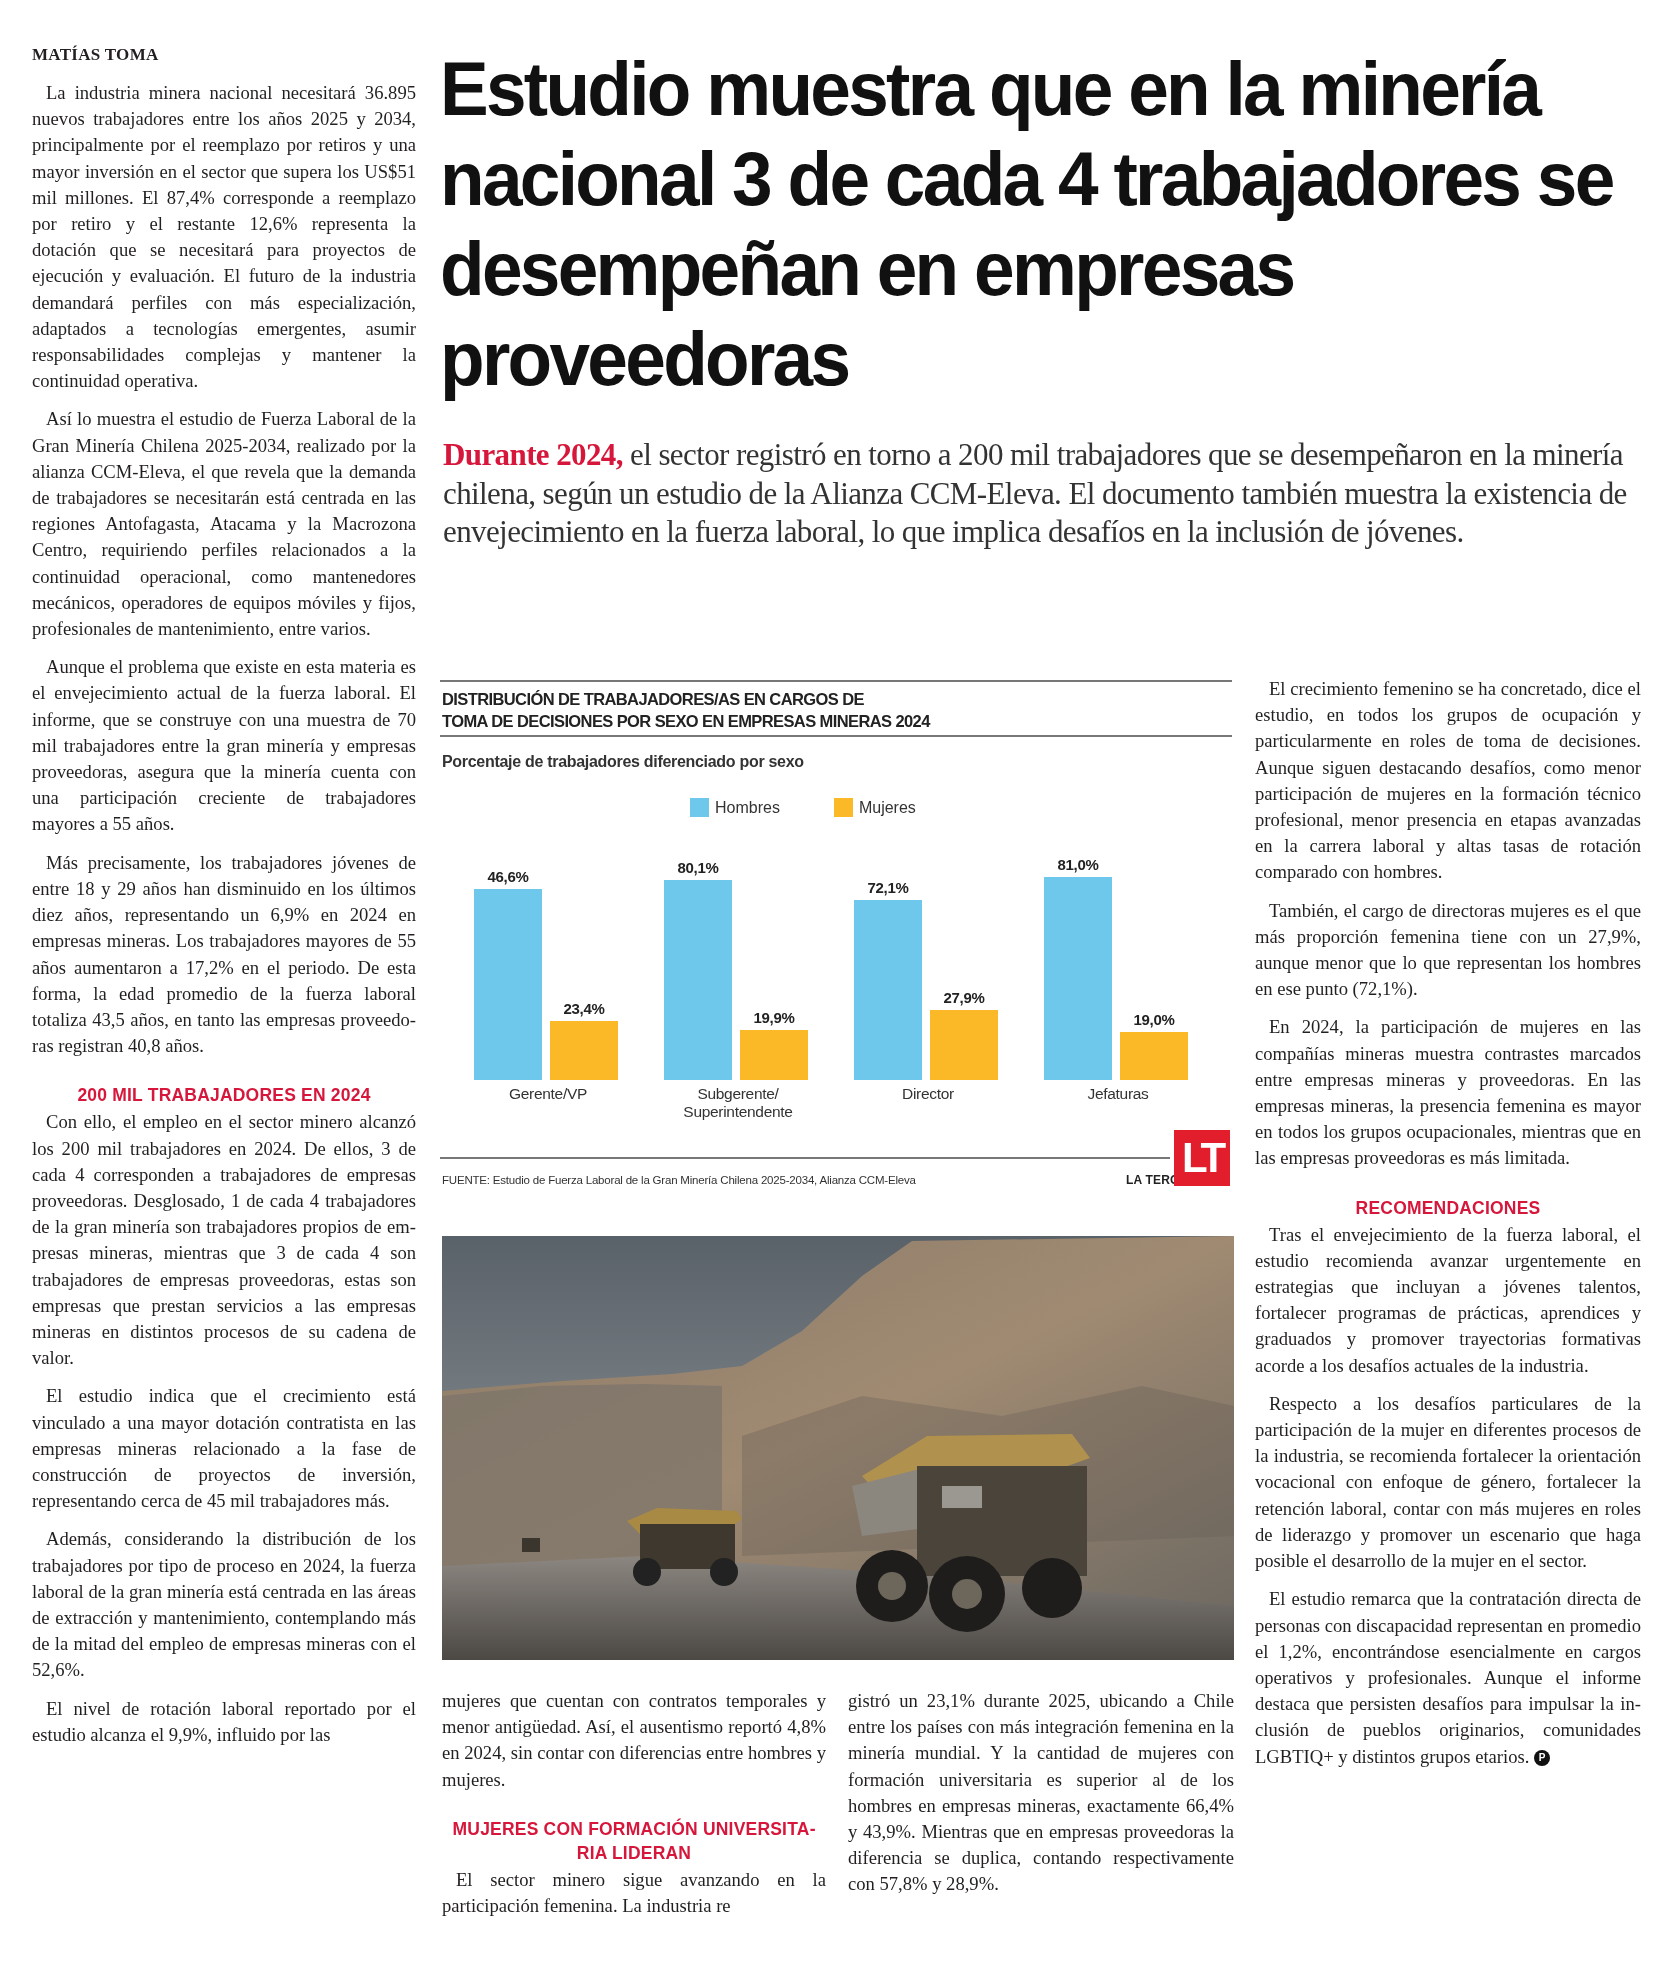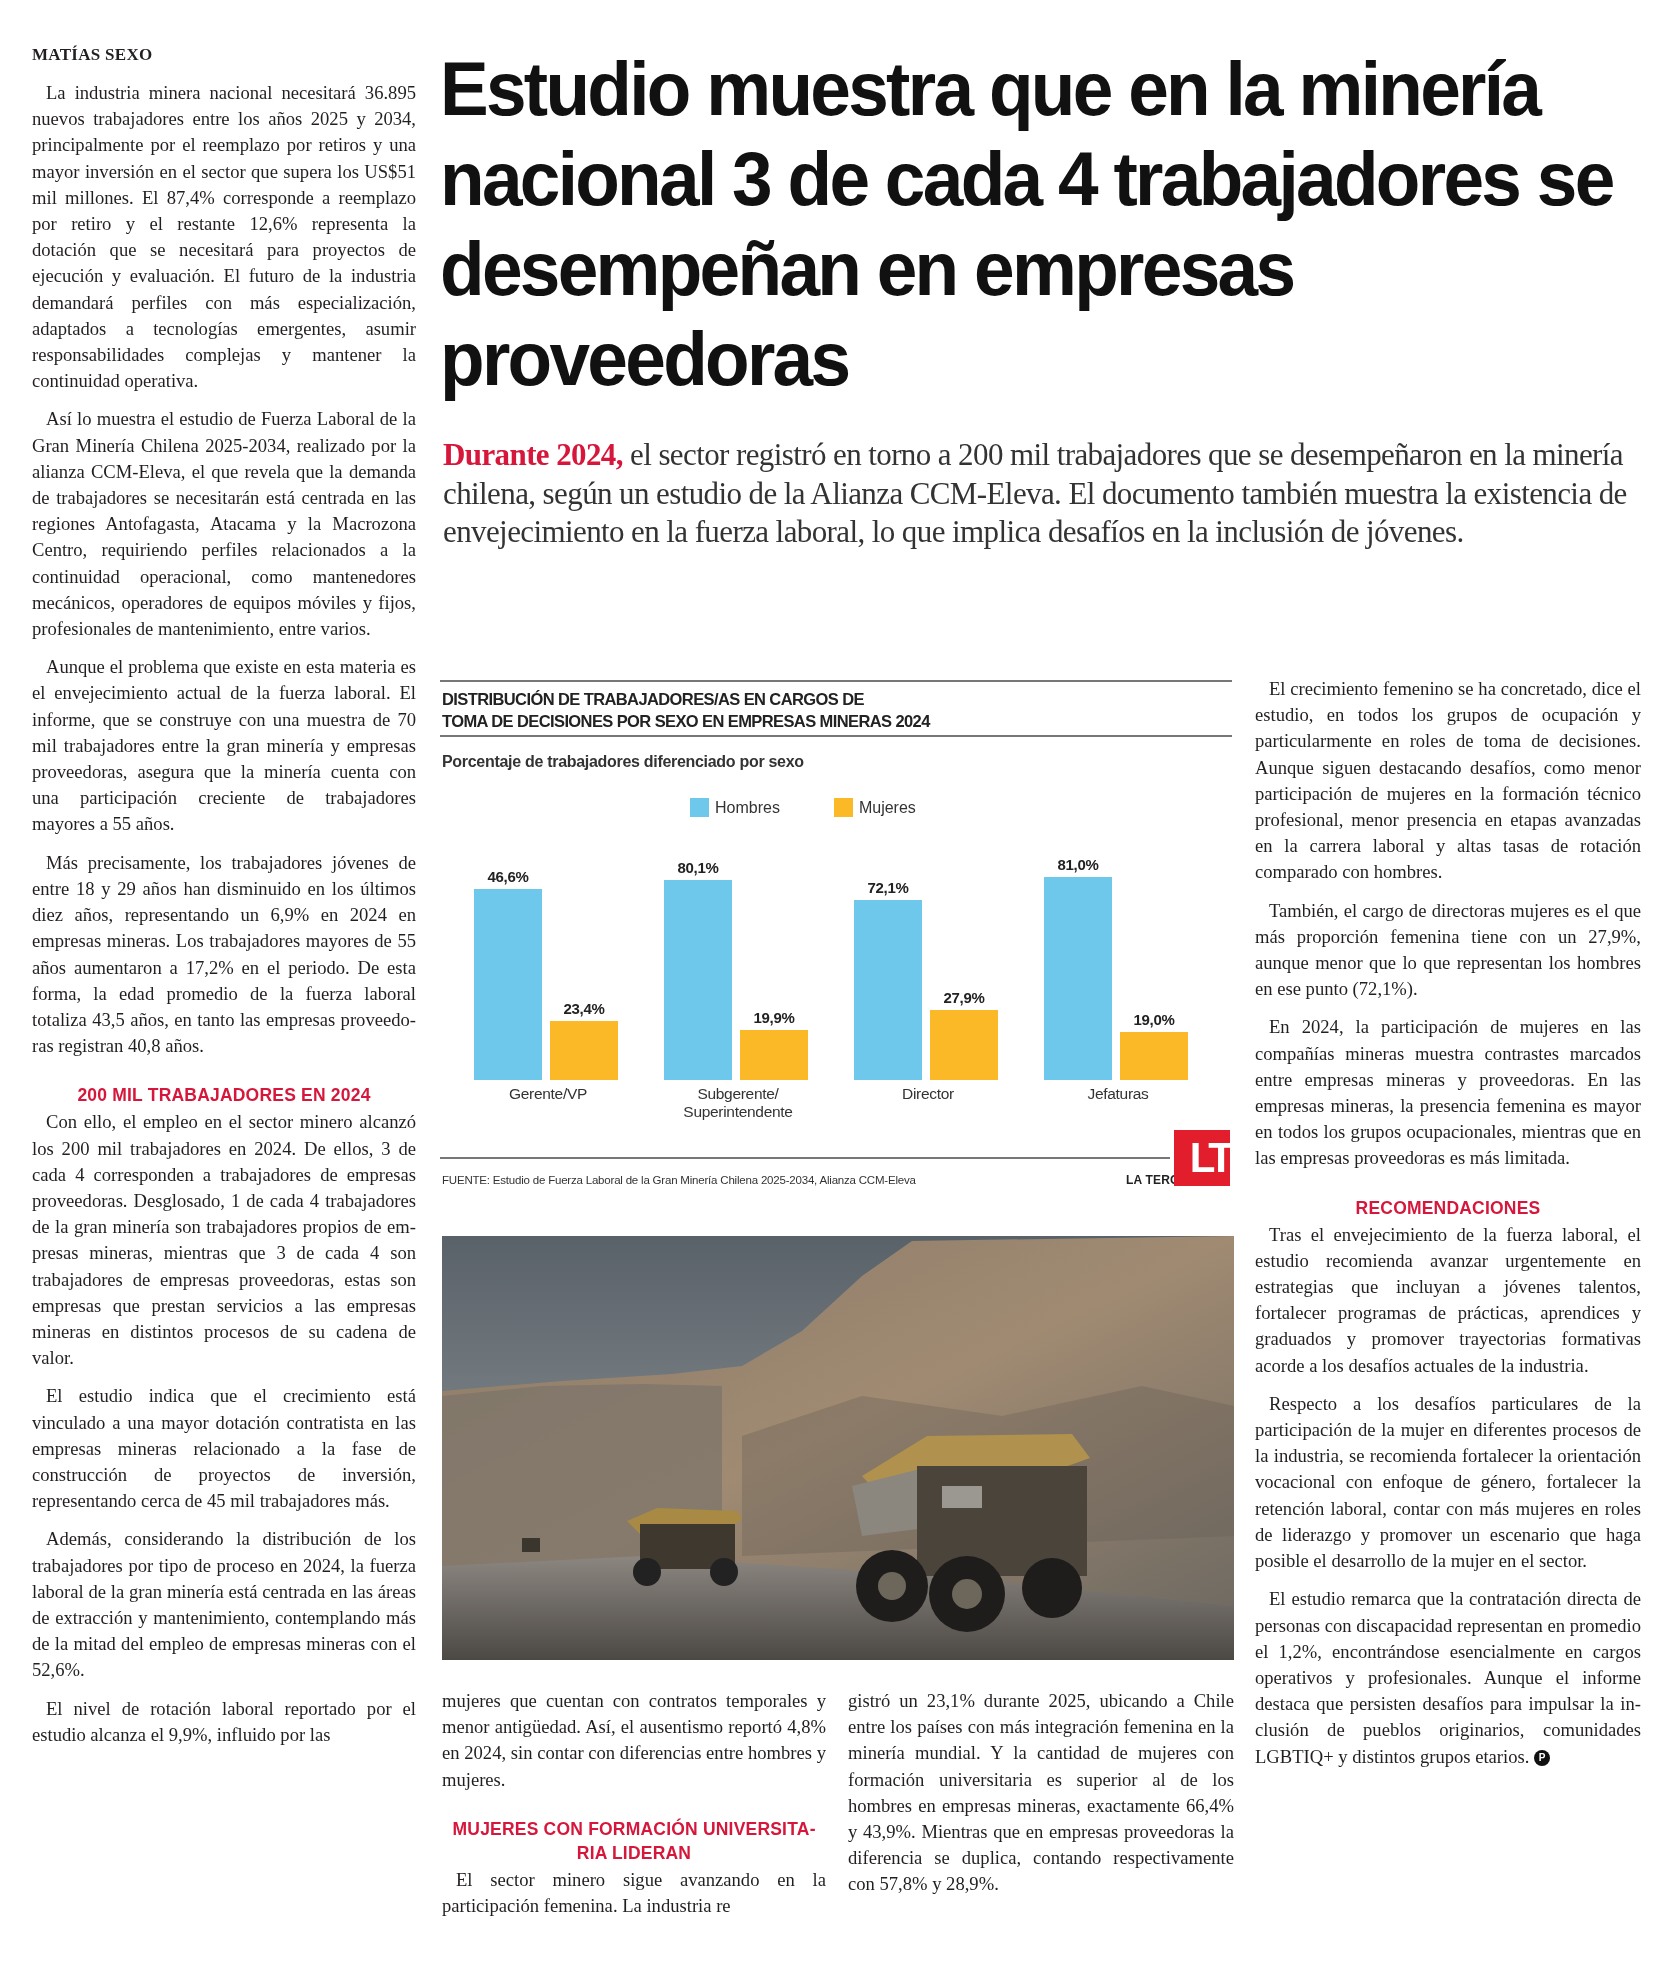--- a/index.html
+++ b/index.html
@@ -26,30 +26,30 @@
   #chart-subtitle { position: absolute; left: 2px; top: 73px; font-weight: bold; font-size: 16px; color: #333; letter-spacing: -0.3px; }
   #legend { position: absolute; left: 250px; top: 118px; display: flex; gap: 54px; font-size: 16px; color: #333; }
   .legend-item { display: flex; align-items: center; gap: 6px; }
   .swatch { width: 19px; height: 19px; display: inline-block; }
   #plot { position: absolute; left: 0; top: 160px; width: 792px; height: 240px; }
   .bar { position: absolute; bottom: 0; width: 68px; }
   .bar-label { position: absolute; width: 90px; text-align: center; font-weight: bold; font-size: 15px; color: #222; letter-spacing: -0.3px; }
   .cat-label { position: absolute; top: 405px; width: 170px; text-align: center; font-size: 15.5px; line-height: 18px; color: #333; letter-spacing: -0.3px; }
   #source { position: absolute; left: 2px; top: 494px; font-size: 11.5px; color: #333; letter-spacing: -0.2px; }
   #brand-name { position: absolute; left: 646px; top: 493px; font-weight: bold; font-size: 12px; color: #222; letter-spacing: 0.2px; margin-left: 40px; }
-  #brand-logo { position: absolute; left: 734px; top: 450px; width: 56px; height: 56px; background: #e21e2d; color: #fff; font-weight: bold; font-size: 42px; line-height: 56px; text-align: right; letter-spacing: -4px; }
+  #brand-logo { position: absolute; left: 734px; top: 450px; width: 56px; height: 56px; background: #e21e2d; color: #fff; font-weight: bold; font-size: 42px; line-height: 56px; text-align: center; letter-spacing: -4px; }
 
   
   #photo { position: absolute; left: 442px; top: 1236px; width: 792px; height: 424px; overflow: hidden; background: #777; }
 </style>
 </head>
 <body>
 
 <div class="col" style="left:32px; top:42px; width:384px;">
-  <p class="byline">MATÍAS SEXO</p>
+  <p class="byline">MATÍAS TOMA</p>
   <p>La industria minera nacional necesitará 36.895 nuevos trabajadores entre los años 2025 y 2034, principalmente por el reem­plazo por retiros y una mayor inversión en el sector que supera los US$51 mil mi­llones. El 87,4% corresponde a reemplazo por retiro y el restante 12,6% representa la dotación que se necesitará para proyectos de ejecución y evaluación. El futuro de la industria demandará perfiles con más especialización, adaptados a tecnologías emergentes, asumir responsabilidades complejas y mantener la continuidad ope­rativa.</p>
   <p>Así lo muestra el estudio de Fuerza Labo­ral de la Gran Minería Chilena 2025-2034, realizado por la alianza CCM-Eleva, el que revela que la demanda de trabajadores se necesitarán está centrada en las regiones Antofagasta, Atacama y la Macrozona Cen­tro, requiriendo perfiles relacionados a la continuidad operacional, como mantene­dores mecánicos, operadores de equipos móviles y fijos, profesionales de manteni­miento, entre varios.</p>
   <p>Aunque el problema que existe en esta materia es el envejecimiento actual de la fuerza laboral. El informe, que se constru­ye con una muestra de 70 mil trabajadores entre la gran minería y empresas provee­doras, asegura que la minería cuenta con una participación creciente de trabajado­res mayores a 55 años.</p>
   <p>Más precisamente, los trabajadores jóve­nes de entre 18 y 29 años han disminuido en los últimos diez años, representando un 6,9% en 2024 en empresas mineras. Los trabajadores mayores de 55 años aumenta­ron a 17,2% en el periodo. De esta forma, la edad promedio de la fuerza laboral totaliza 43,5 años, en tanto las empresas proveedo­ras registran 40,8 años.</p>
   <div class="subhead">200 MIL TRABAJADORES EN 2024</div>
   <p>Con ello, el empleo en el sector minero alcanzó los 200 mil trabajadores en 2024. De ellos, 3 de cada 4 corresponden a tra­bajadores de empresas proveedoras. Des­glosado, 1 de cada 4 trabajadores de la gran minería son trabajadores propios de em­presas mineras, mientras que 3 de cada 4 son trabajadores de empresas proveedoras, estas son empresas que prestan servicios a las empresas mineras en distintos procesos de su cadena de valor.</p>
   <p>El estudio indica que el crecimiento está vinculado a una mayor dotación contra­tista en las empresas mineras relacionado a la fase de construcción de proyectos de inversión, representando cerca de 45 mil trabajadores más.</p>
   <p>Además, considerando la distribución de los trabajadores por tipo de proceso en 2024, la fuerza laboral de la gran minería está centrada en las áreas de extracción y mantenimiento, contemplando más de la mitad del empleo de empresas mineras con el 52,6%.</p>
   <p>El nivel de rotación laboral reportado por el estudio alcanza el 9,9%, influido por las</p>
 </div>

